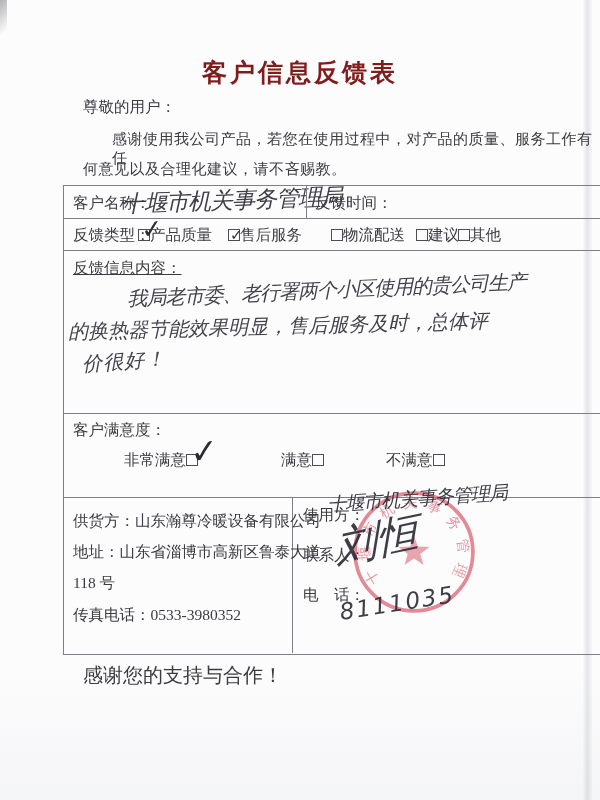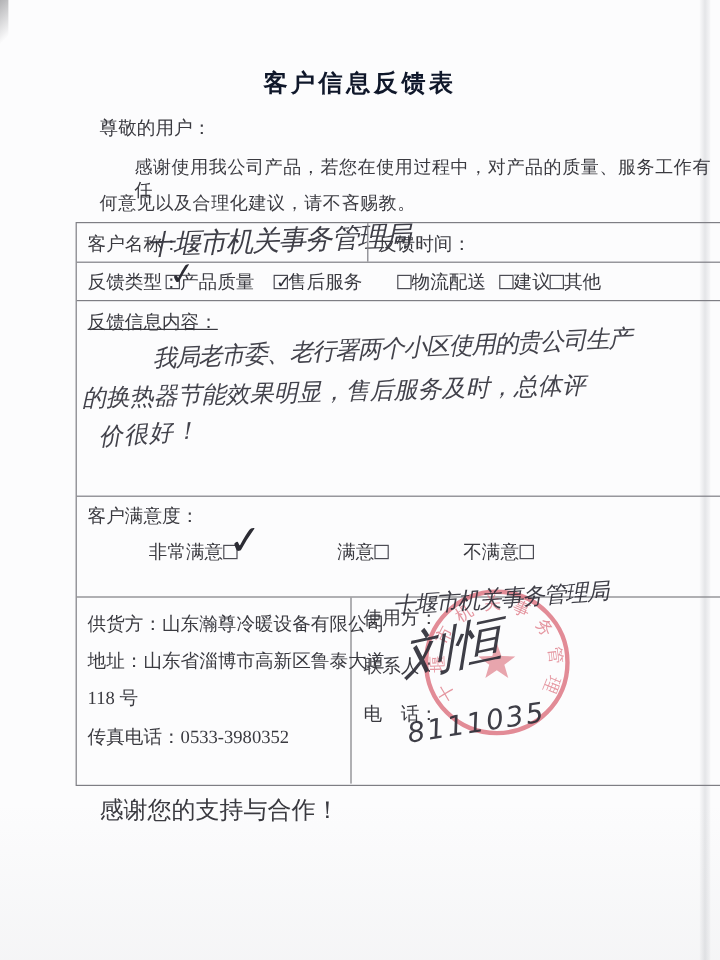--- a/index.html
+++ b/index.html
@@ -18,21 +18,21 @@
     position:absolute; left:0; top:0; width:7px; height:46px;
     background:linear-gradient(135deg, rgba(40,40,45,0.35), rgba(40,40,45,0) 70%);
   }
   .bottom-wash {
     position:absolute; left:0; bottom:0; width:100%; height:130px;
     background:linear-gradient(to bottom, rgba(150,155,160,0) , rgba(150,155,160,0.07));
   }
   .doc-title {
     position:absolute; top:56px; left:0; width:100%;
     text-align:center; font-family:Liberation Serif, serif;
-    font-size:20px; font-weight:bold; letter-spacing:3px; color:#0f172a;
+    font-size:25px; font-weight:bold; letter-spacing:3px; color:#7f1d1d;
   }
   .greeting { position:absolute; left:83px; top:97px; font-size:15.5px; }
   .intro1   { position:absolute; left:112px; top:130px; font-size:15px; letter-spacing:0.5px; }
   .intro2   { position:absolute; left:83px;  top:160px; font-size:15px; letter-spacing:0.5px; }
   .footer-note { position:absolute; left:83px; top:662px; font-size:20px; }
 
   .form-table {
     position:absolute; left:63px; top:185px; width:540px; height:470px;
     border:1.5px solid #7e7e84; font-size:15.5px;
   }

